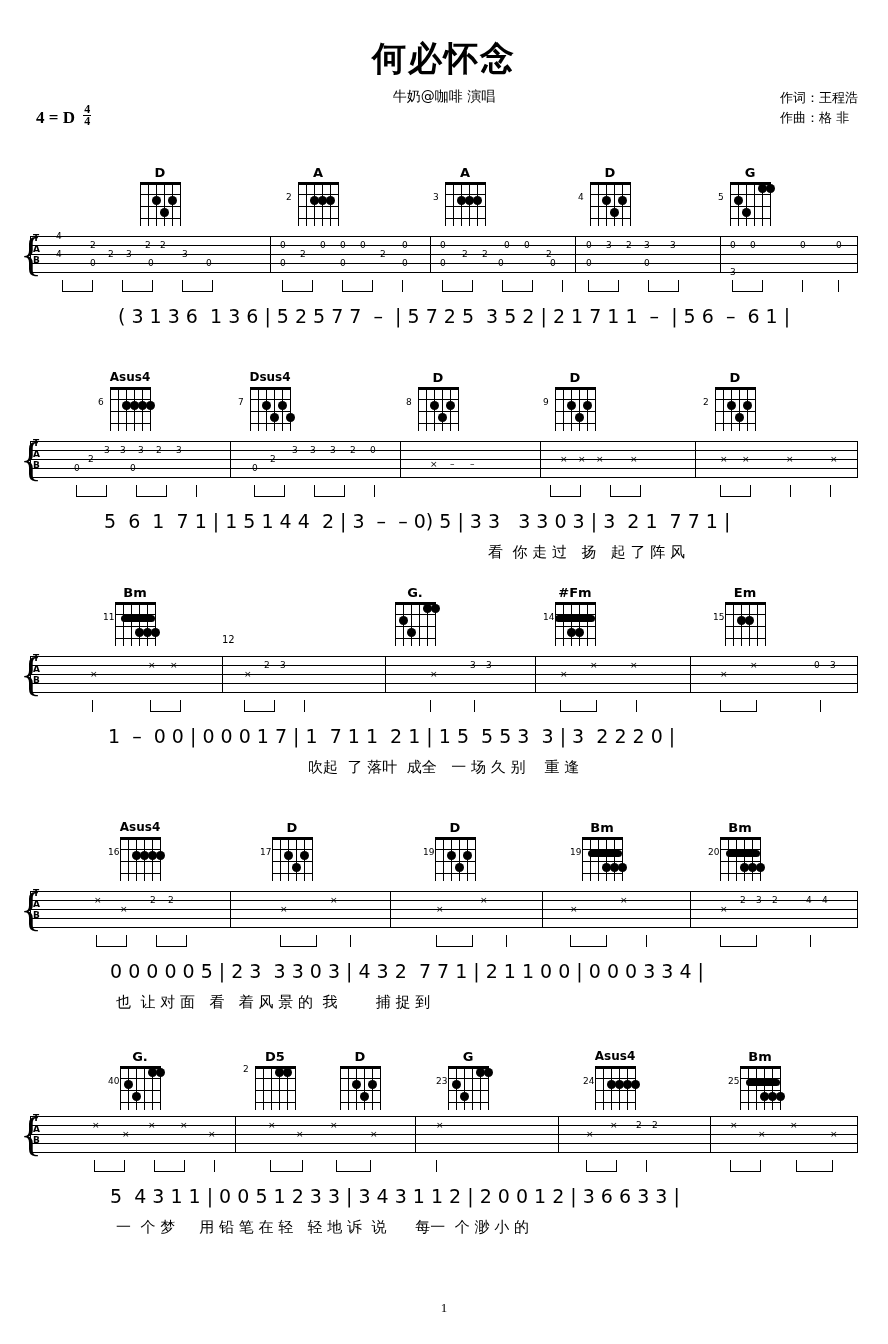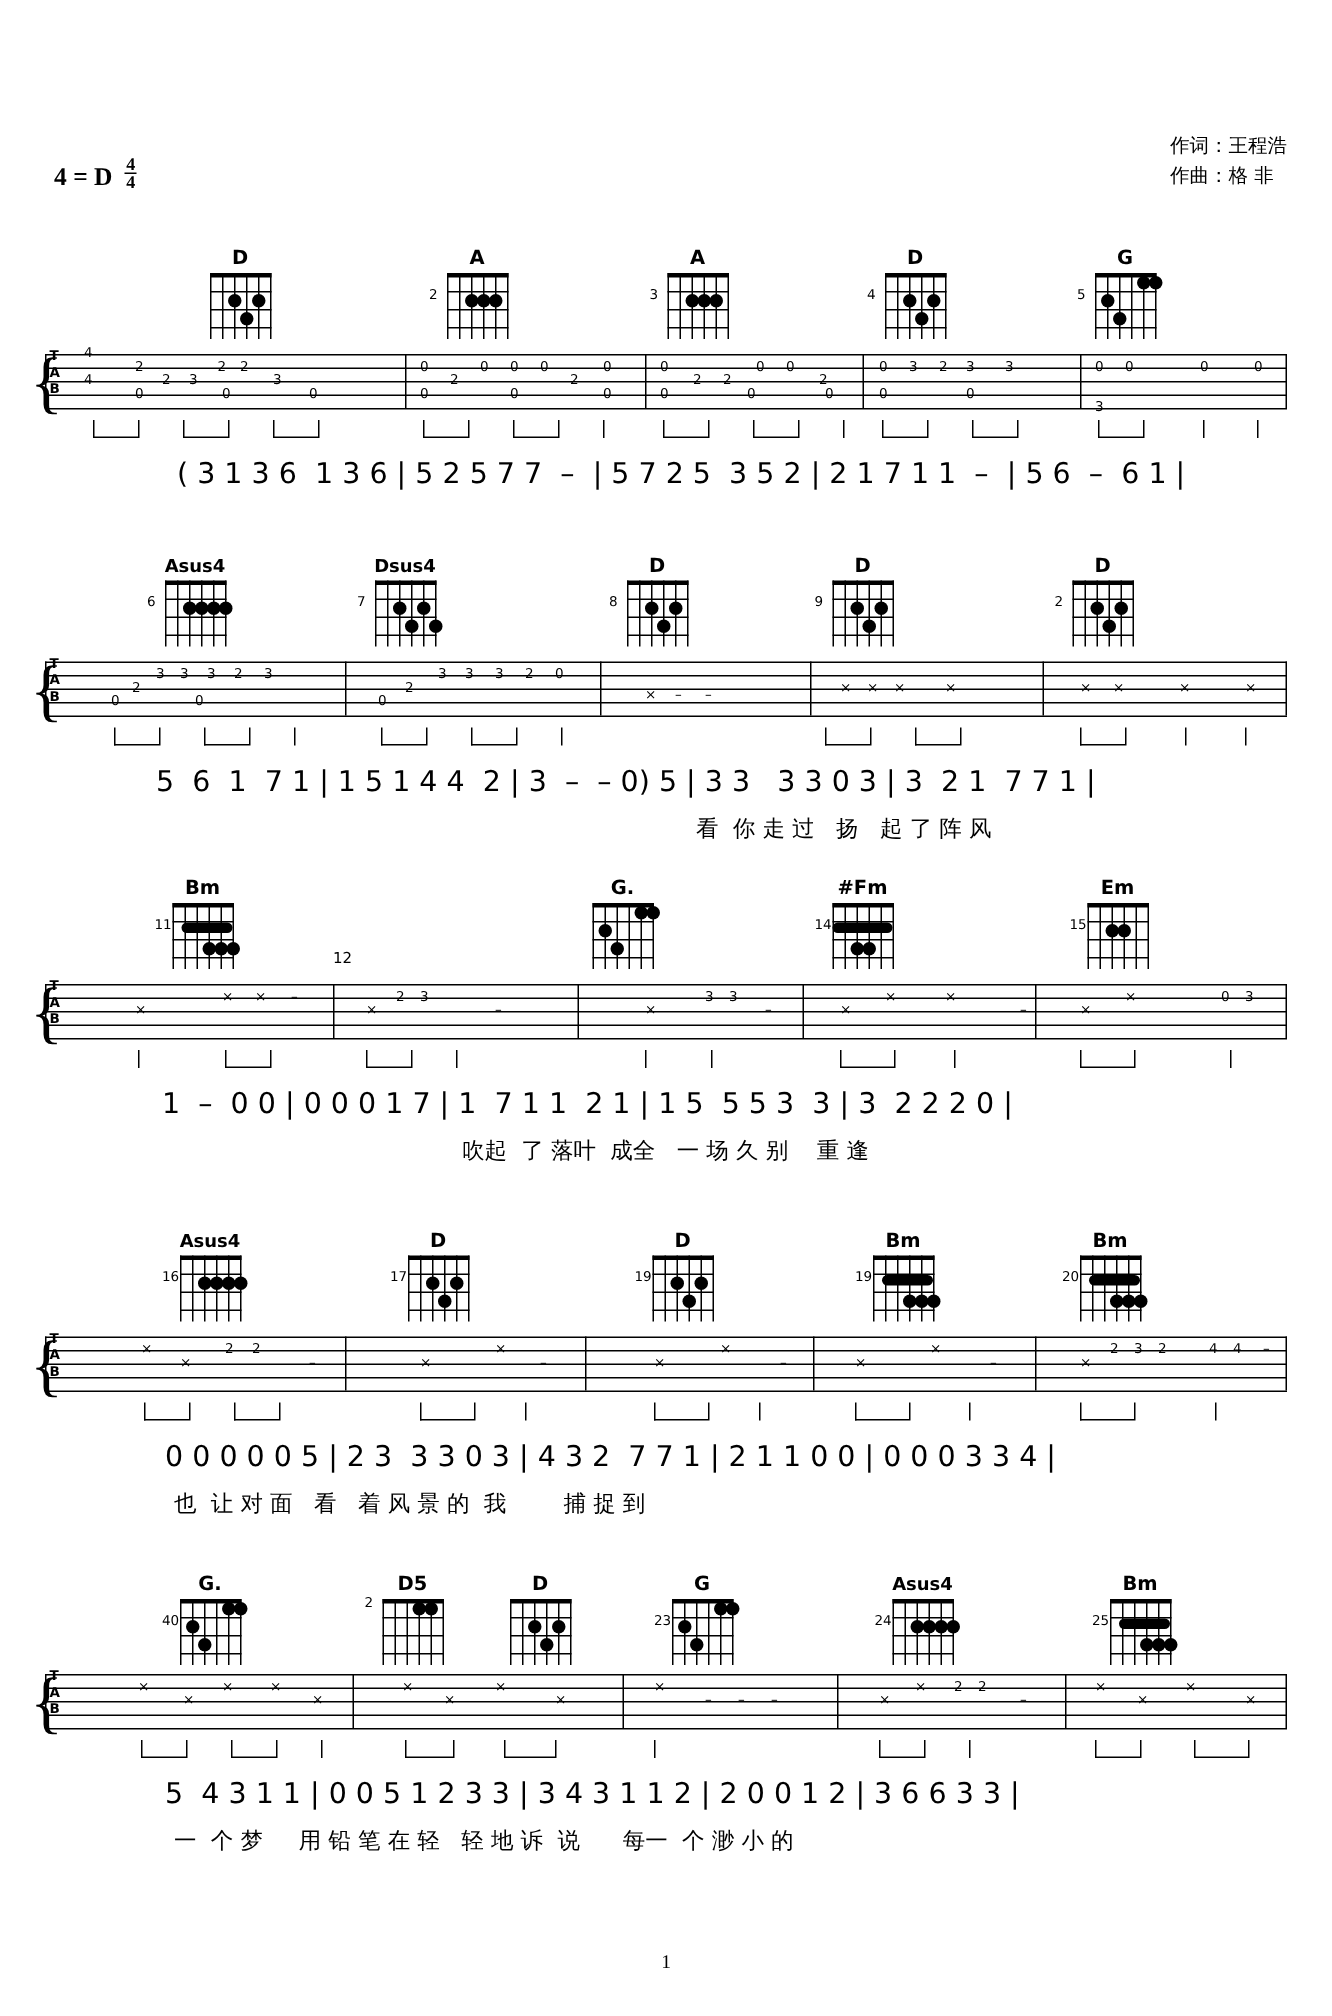--- a/index.html
+++ b/index.html
@@ -54,20 +54,22 @@
   .jianpu{position:absolute;left:0;width:888px;font-family:"DejaVu Sans",sans-serif;font-size:19px;letter-spacing:0;}
   .jp{position:absolute;white-space:pre;}
   .lyrics{position:absolute;left:0;width:888px;font-family:"DejaVu Sans",sans-serif;font-size:15px;}
   .ly{position:absolute;white-space:pre;}
 </style>
 </head>
 <body>
 
 <div class="page">
 
+  <div class="title">何必怀念</div>
+  <div class="subtitle">牛奶@咖啡 演唱</div>
 
   <div class="credits">
     <div>作词：王程浩</div>
     <div>作曲：格  非</div>
   </div>
 
   <div class="keysig">
     <span>4 = D</span>
     <span class="frac">
       <span class="num">4</span>
@@ -461,21 +463,21 @@
         <div class="beam" style="left:520px;width:30px;"></div>
         <div class="beam" style="left:580px;width:30px;"></div>
         <div class="beam" style="left:690px;width:30px;"></div>
       </div>
     </div>
 
     <div class="jianpu" style="top:135px;">
       <div class="jp" style="left:104px;">5  6  1  7 1 | 1 5 1 4 4  2 | 3  –  – 0) 5 | 3 3   3 3 0 3 | 3  2 1  7 7 1 |</div>
     </div>
     <div class="lyrics" style="top:168px;">
-      <div class="ly" style="left:464px;">看  你 走 过   扬   起 了 阵 风</div>
+      <div class="ly" style="left:488px;">看  你 走 过   扬   起 了 阵 风</div>
     </div>
   </div>
 
   <div class="system" style="top:590px;">
     <div class="chordrow">
       <div class="chordbox" style="left:105px;top:12px;">
         <div class="chordname">Bm</div>
         <div class="grid">
           <div class="fretnum" style="top:10px;">11</div>
           <div class="h nut" style="top:0;"></div>

